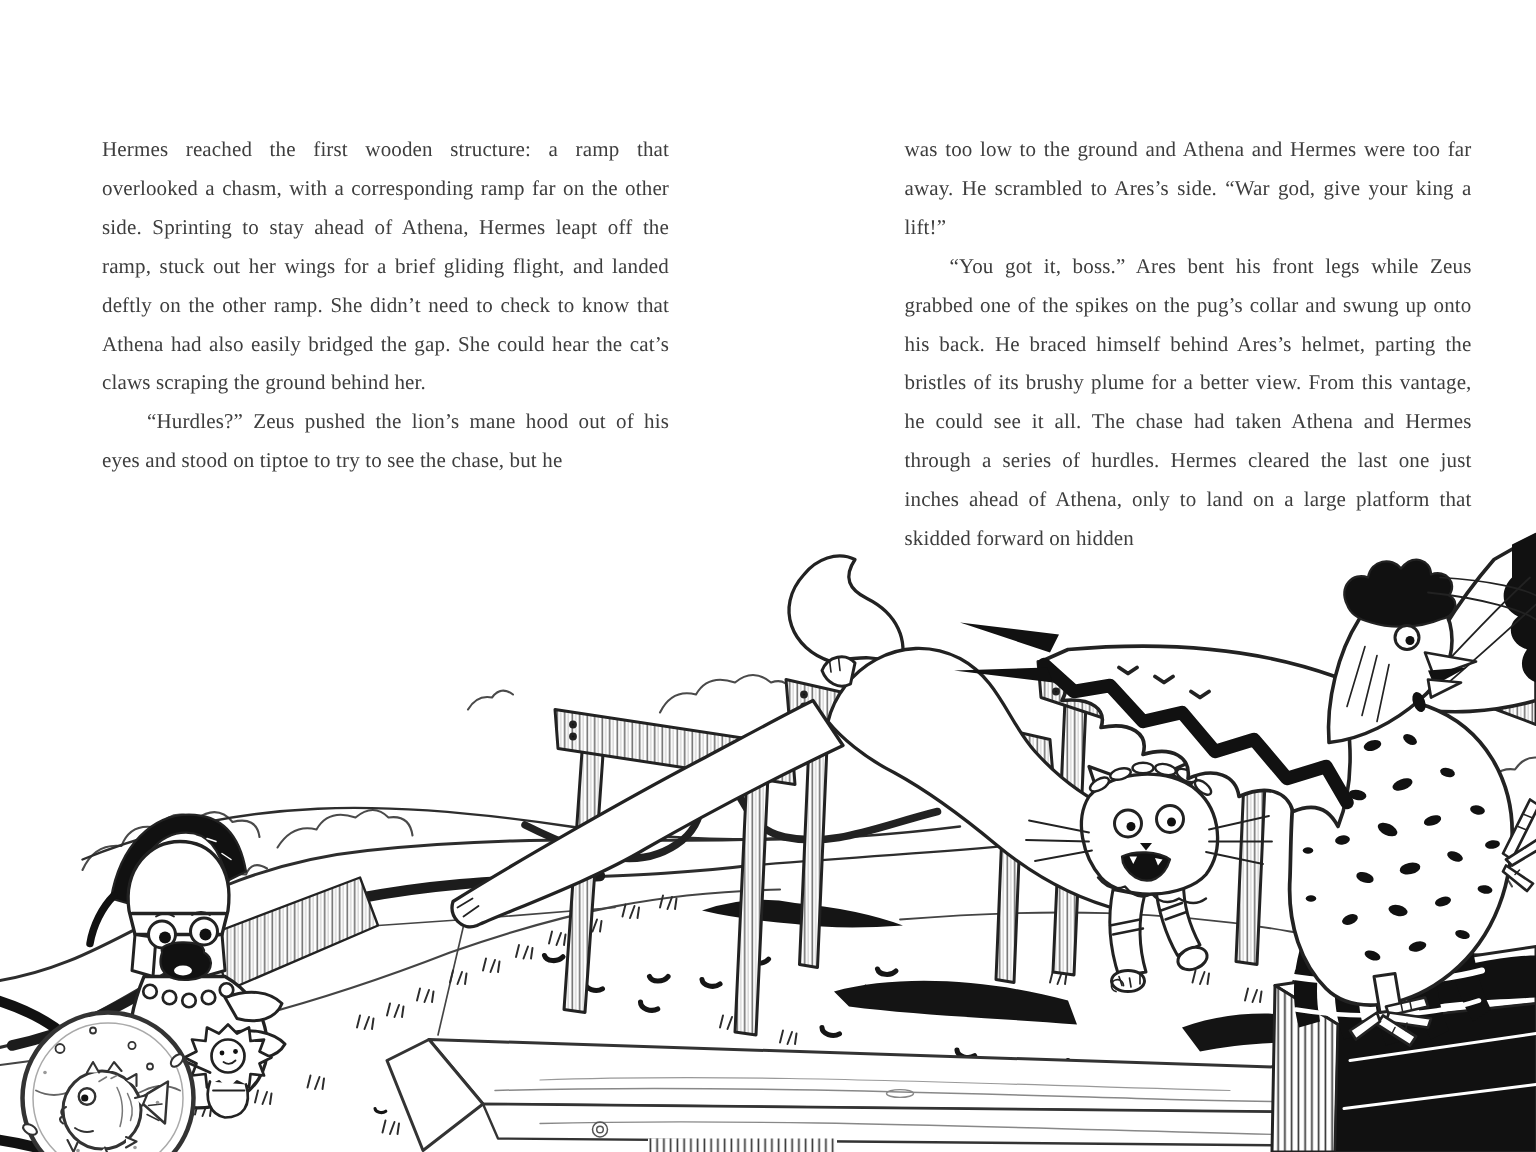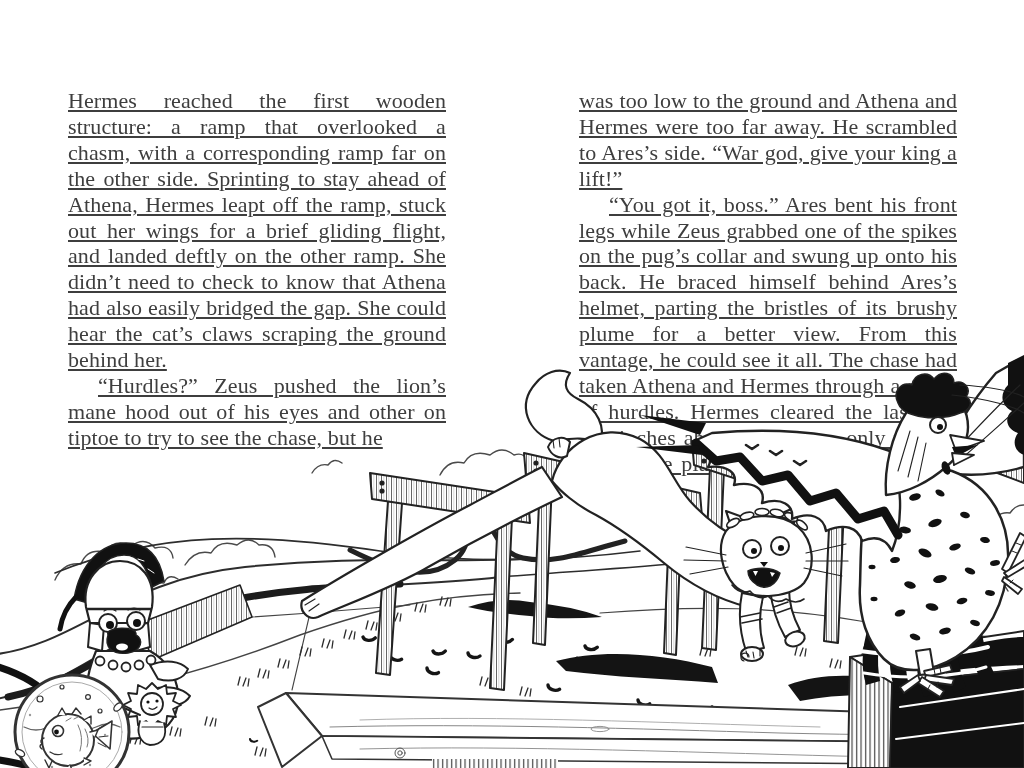--- a/index.html
+++ b/index.html
@@ -1,34 +1,34 @@
 <!DOCTYPE html>
 <html><head>
 <meta charset="utf-8">
 <style>
   html,body{margin:0;padding:0;background:#fff;}
   .page{position:relative;width:1024px;height:768px;background:#ffffff;overflow:hidden;
         font-family:"Liberation Serif","DejaVu Serif",serif;}
-  .col{position:absolute;top:88px;width:378px;font-size:22px;line-height:25.9px;
-       color:#3e3e3e;text-align:justify;letter-spacing:0.1px;text-decoration:underline;}
+  .col{position:absolute;top:88px;width:378px;font-size:14px;line-height:25.9px;
+       color:#3e3e3e;text-align:justify;letter-spacing:0.1px;}
   .col p{margin:0;padding:0;}
   .col p.indent{text-indent:30px;}
   .col-left{left:68px;}
-  .col-right{left:579px;}
+  .col-right{left:603px;}
   .art{position:absolute;left:0;top:355px;width:1024px;height:413px;}
   svg{display:block;}
 </style>
 </head>
 <body>
 
 <div class="page">
 
   <div class="col col-left">
     <p>Hermes reached the first wooden structure: a ramp that overlooked a chasm, with a corresponding ramp far on the other side. Sprinting to stay ahead of Athena, Hermes leapt off the ramp, stuck out her wings for a brief gliding flight, and landed deftly on the other ramp. She didn’t need to check to know that Athena had also easily bridged the gap. She could hear the cat’s claws scraping the ground behind her.</p>
-    <p class="indent">“Hurdles?” Zeus pushed the lion’s mane hood out of his eyes and other on tiptoe to try to see the chase, but he</p>
+    <p class="indent">“Hurdles?” Zeus pushed the lion’s mane hood out of his eyes and stood on tiptoe to try to see the chase, but he</p>
   </div>
 
   <div class="col col-right">
     <p>was too low to the ground and Athena and Hermes were too far away. He scrambled to Ares’s side. “War god, give your king a lift!”</p>
     <p class="indent">“You got it, boss.” Ares bent his front legs while Zeus grabbed one of the spikes on the pug’s collar and swung up onto his back. He braced himself behind Ares’s helmet, parting the bristles of its brushy plume for a better view. From this vantage, he could see it all. The chase had taken Athena and Hermes through a series of hurdles. Hermes cleared the last one just inches ahead of Athena, only to land on a large platform that skidded forward on hidden</p>
   </div>
 
   <div class="art">
   <svg width="1024" height="413" viewBox="0 0 1024 413" xmlns="http://www.w3.org/2000/svg" stroke-linecap="round" stroke-linejoin="round">
     <defs>

